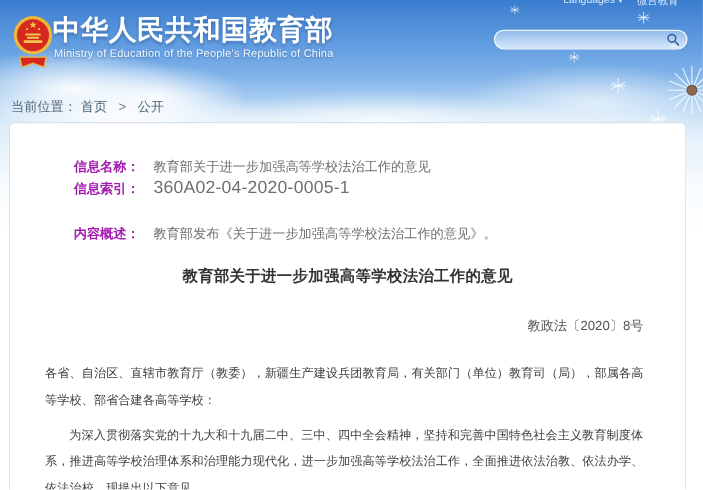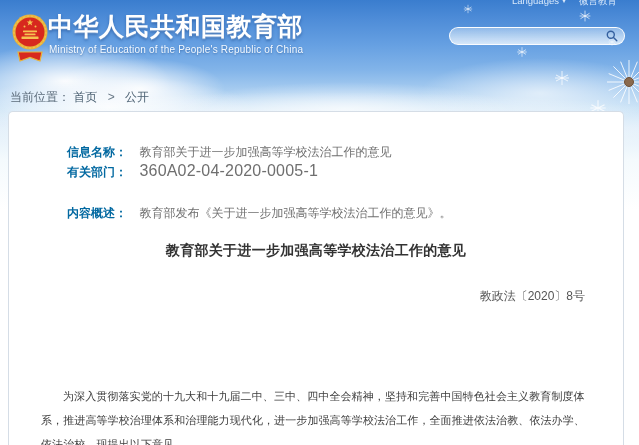--- a/index.html
+++ b/index.html
@@ -47,21 +47,21 @@
   .breadcrumb a{color:#4d6273;text-decoration:none;}
   .crumb-sep{margin:0 7px;color:#6a7a88;}
   
   .card{position:absolute;left:8px;top:111px;width:614px;height:340px;background:#ffffff;
     border:1px solid #d5dde6;border-bottom:none;border-radius:5px 5px 0 0;}
   .info{position:absolute;left:58px;top:0;width:540px;}
   .irow{position:absolute;left:0;width:540px;height:18px;white-space:nowrap;}
   .r1{top:30px;} .r2{top:50px;} .r3{top:71px;} .r4{top:91px;}
   .pair{position:absolute;top:0;white-space:nowrap;}
   .p1{left:0;} .p2{left:149px;} .p3{left:306px;}
-  .ilabel{font-weight:bold;color:#0369a1;font-size:12px;margin-right:8px;}
+  .ilabel{font-weight:bold;color:#a21caf;font-size:12px;margin-right:8px;}
   .ival{color:#6f6f6f;font-size:12px;}
   .ival.num{font-size:16px;letter-spacing:.2px;}
   .doc-title{position:absolute;left:0;right:0;top:130px;margin:0;text-align:center;
     font-size:14px;font-weight:bold;color:#333;letter-spacing:.3px;}
   .doc-number{position:absolute;top:176px;right:38px;font-size:12px;color:#555;}
   .body-text{position:absolute;left:32px;width:553px;margin:0;font-size:11px;
     line-height:24px;color:#3d3d3d;letter-spacing:.1px;}
   .salutation{top:216px;}
   .para{top:272px;text-indent:2em;}
 </style>
@@ -155,32 +155,33 @@
 
   <main class="card">
 
     <div class="info">
       <div class="irow r1">
         <span class="ilabel">信息名称：</span>
         <span class="ival">教育部关于进一步加强高等学校法治工作的意见</span>
       </div>
       <div class="irow r2">
         <span class="pair p1">
-          <span class="ilabel">有关部门：</span>
+          <span class="ilabel">信息索引：</span>
           <span class="ival num">360A02-04-2020-0005-1</span>
         </span>
       </div>
       <div class="irow r3">
       </div>
       <div class="irow r4">
         <span class="ilabel">内容概述：</span>
         <span class="ival">教育部发布《关于进一步加强高等学校法治工作的意见》。</span>
       </div>
     </div>
 
     <h1 class="doc-title">教育部关于进一步加强高等学校法治工作的意见</h1>
 
     <div class="doc-number">教政法〔2020〕8号</div>
 
+    <p class="body-text salutation">各省、自治区、直辖市教育厅（教委），新疆生产建设兵团教育局，有关部门（单位）教育司（局），部属各高等学校、部省合建各高等学校：</p>
 
     <p class="body-text para">为深入贯彻落实党的十九大和十九届二中、三中、四中全会精神，坚持和完善中国特色社会主义教育制度体系，推进高等学校治理体系和治理能力现代化，进一步加强高等学校法治工作，全面推进依法治教、依法办学、依法治校，现提出以下意见。</p>
   </main>
 </div>
 
 </body></html>

